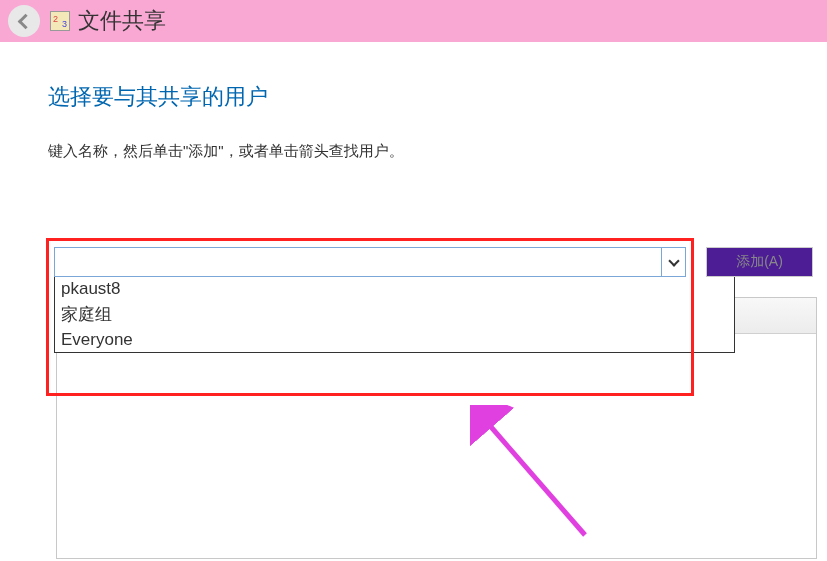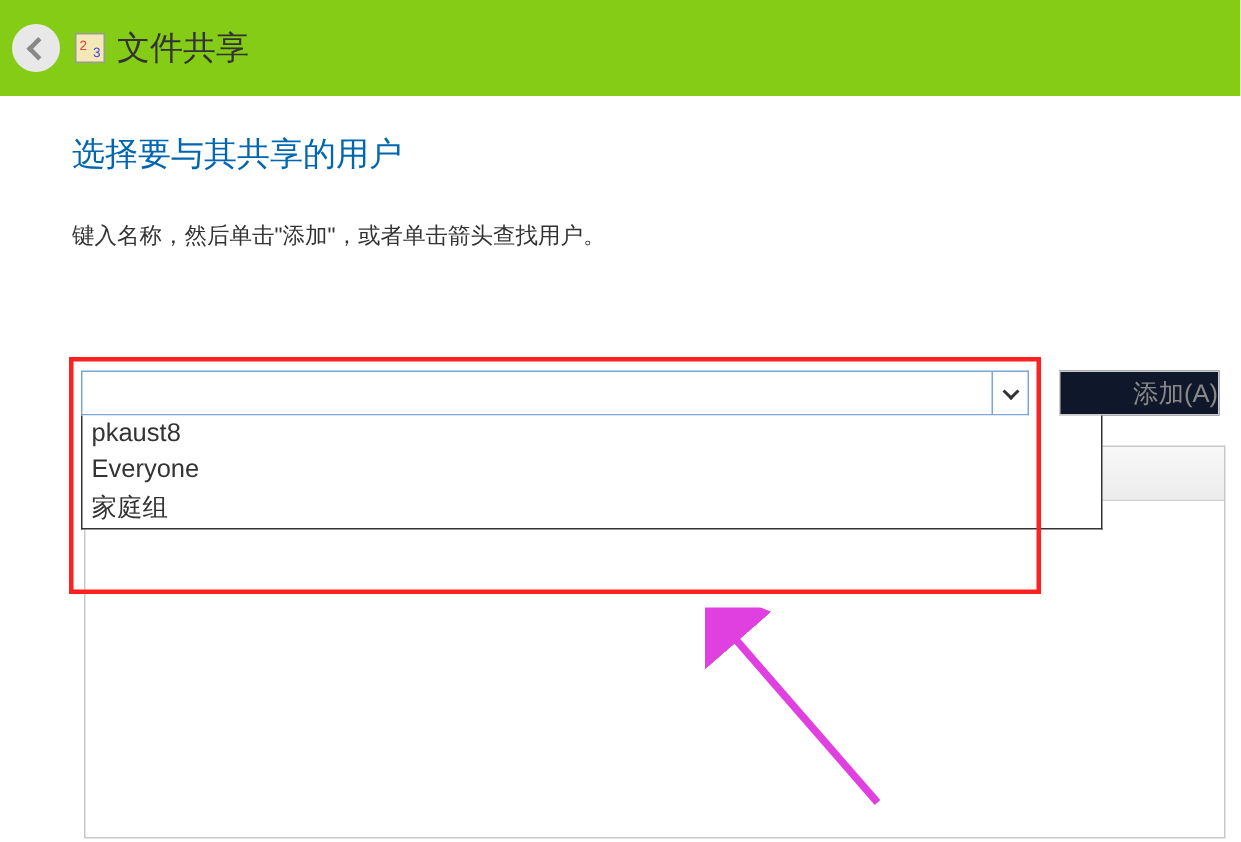--- a/index.html
+++ b/index.html
@@ -9,22 +9,22 @@
     }
     body {
       font-family: "Microsoft YaHei", "Segoe UI", sans-serif;
       background: #ffffff;
       width: 827px;
       height: 561px;
       position: relative;
       overflow: hidden;
     }
     .titlebar {
-      background: #84cc16;
-      height: 64px;
+      background: #f9a8d4;
+      height: 42px;
       display: flex;
       align-items: center;
       padding-left: 8px;
     }
     .back-button {
       width: 32px;
       height: 32px;
       border-radius: 50%;
       background: #e8e8e8;
       display: flex;
@@ -63,21 +63,21 @@
       font-size: 9px;
       color: #44d;
       right: 2px;
       bottom: 1px;
     }
     .title-text {
       font-size: 22px;
       color: #333;
     }
     .content {
-      padding: 24px 48px;
+      padding: 40px 48px;
     }
     .heading {
       color: #0066b0;
       font-size: 22px;
       font-weight: normal;
       margin-bottom: 30px;
     }
     .instruction {
       font-size: 15px;
       color: #333;
@@ -123,27 +123,26 @@
       border-width: 0 2px 2px 0;
       display: inline-block;
       padding: 3px;
       transform: rotate(45deg);
       margin-top: -3px;
     }
     .add-button {
       width: 107px;
       height: 30px;
       border: 1px solid #ccc;
-      background: #0f172a;
+      background: #4c1d95;
       color: #888;
-      font-size: 17px;
+      font-size: 14px;
       font-family: inherit;
       margin-left: 20px;
       cursor: pointer;
-      text-align: right;
     }
     .dropdown-list {
       position: absolute;
       left: 54px;
       top: 277px;
       width: 681px;
       border: 1px solid #333;
       border-top: none;
       background: #fff;
       z-index: 3;
@@ -196,22 +195,22 @@
 <div class="combo-row">
   <input class="combo-input" type="text" placeholder="" style="">
   <div class="combo-dropdown-btn">
     <span class="chev"></span>
   </div>
   <button class="add-button">添加(A)</button>
 </div>
 
 <div class="dropdown-list">
   <div class="dropdown-item">pkaust8</div>
+  <div class="dropdown-item">家庭组</div>
   <div class="dropdown-item">Everyone</div>
-  <div class="dropdown-item">家庭组</div>
 </div>
 
 <div class="list-panel">
   <div class="panel-header"></div>
 </div>
 
 <div class="highlight-box"></div>
 
 <svg class="arrow-annotation" width="140" height="140">
   <defs>

